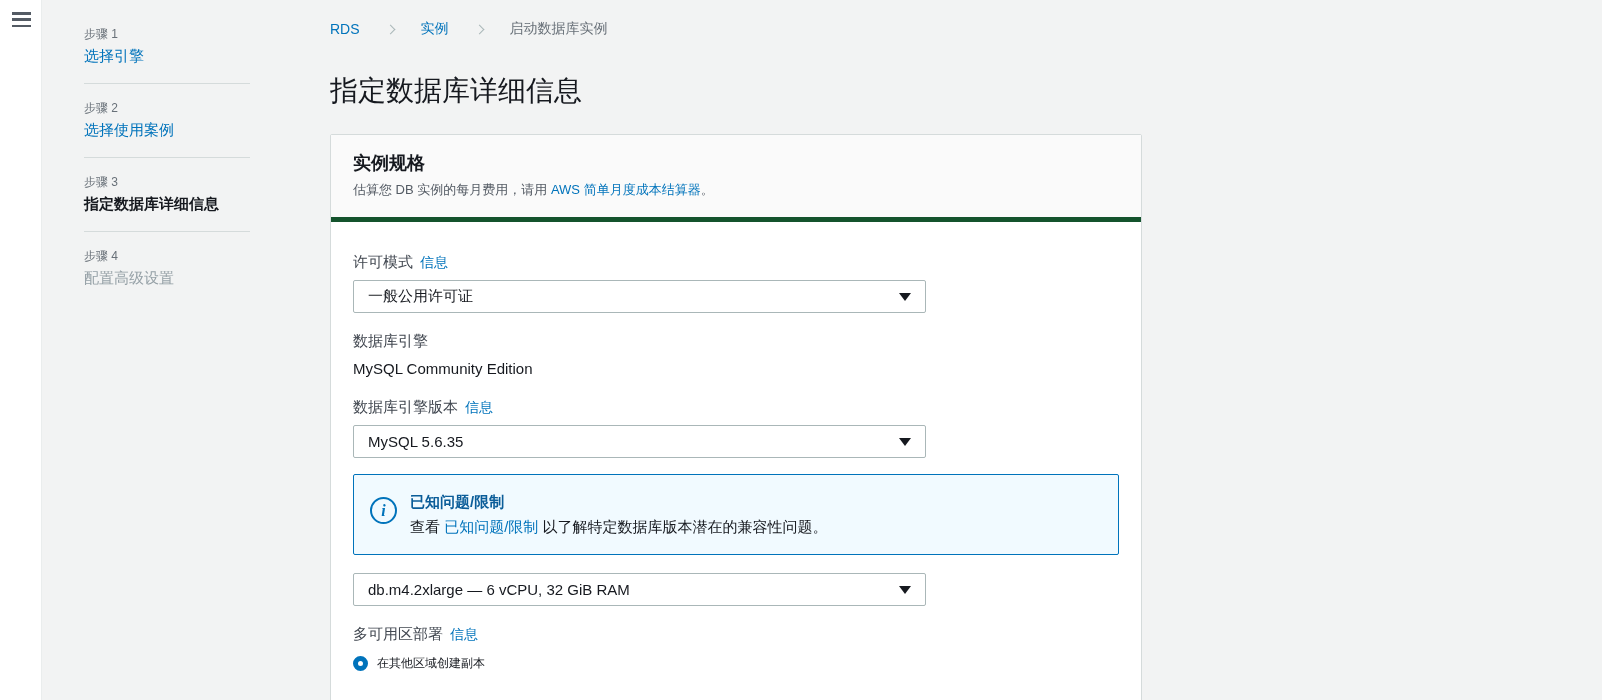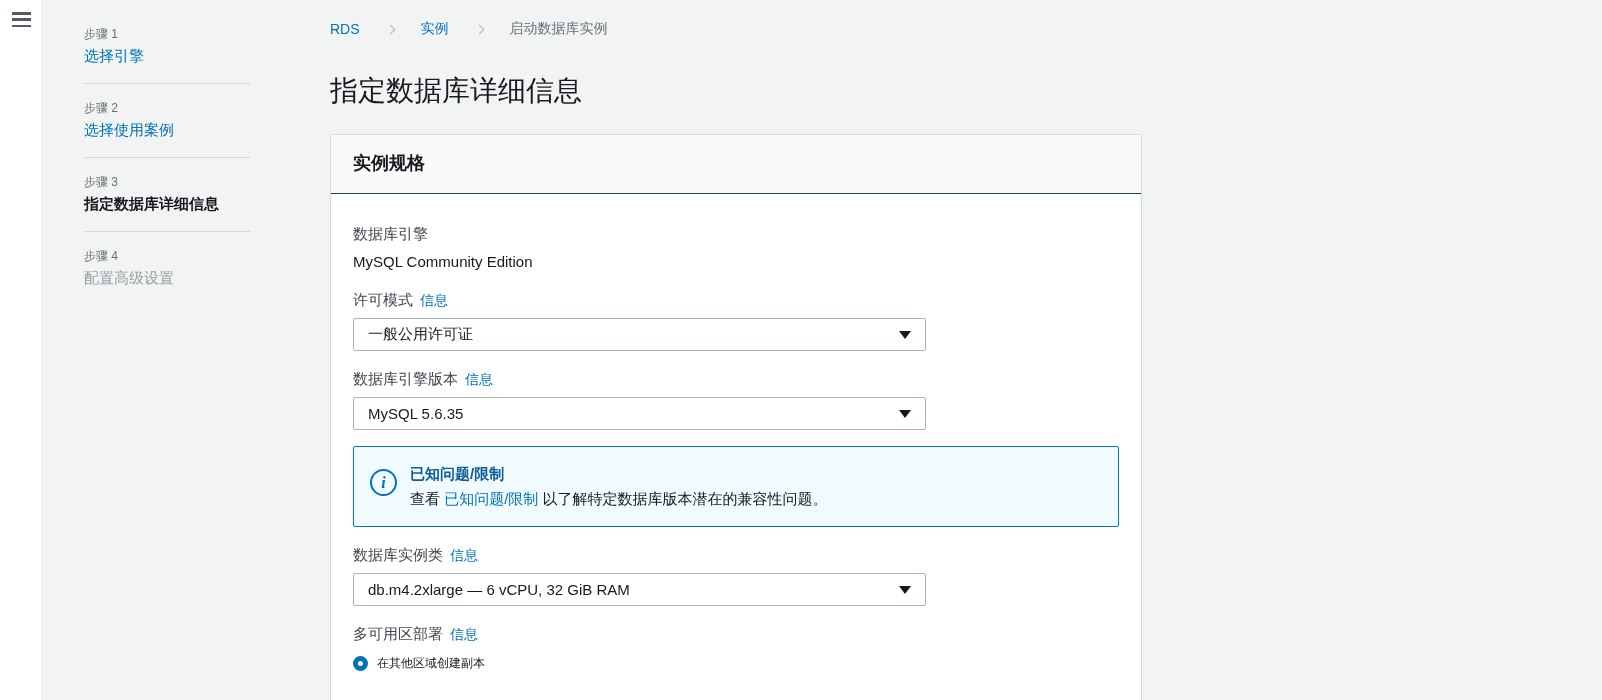--- a/index.html
+++ b/index.html
@@ -40,21 +40,21 @@
     display:inline-block; width:7px; height:7px; margin:0 12px;
     border-top:1.5px solid #aab7b8; border-right:1.5px solid #aab7b8;
     transform:rotate(45deg);
   }
   .page-title { font-size:28px; font-weight:500; color:#16191f; margin-top:34px; line-height:38px; }
   
   .card {
     margin-top:24px; background:#ffffff;
     border:1px solid #d5dbdb; border-radius:2px;
   }
-  .card-header { background:#fafafa; border-bottom:1px solid #14532d; padding:16px 22px 18px 22px; }
+  .card-header { background:#fafafa; border-bottom:5px solid #14532d; padding:16px 22px 18px 22px; }
   .card-header h2 { font-size:18px; font-weight:bold; line-height:24px; color:#16191f; }
   .card-subtitle { font-size:13px; color:#545b64; margin-top:6px; line-height:18px; }
   .card-subtitle a { color:#0073bb; text-decoration:none; cursor:pointer; }
   .card-body { padding:12px 22px 40px 22px; }
   .field-label { font-size:15px; color:#414750; line-height:20px; }
   .field-label .info-link { color:#0073bb; font-size:14px; margin-left:7px; text-decoration:none; cursor:pointer; }
   .field-value { font-size:15px; color:#16191f; line-height:21px; margin-top:7px; }
   .field-group { margin-top:18px; }
   .select-box {
     margin-top:8px; width:573px; height:33px;
@@ -133,55 +133,55 @@
     <a>实例</a>
     <span class="chevron-icon"></span>
     <span class="current">启动数据库实例</span>
   </nav>
 
   <h1 class="page-title">指定数据库详细信息</h1>
 
   <section class="card">
     <header class="card-header">
       <h2>实例规格</h2>
+      <p class="card-subtitle"><span>估算您 DB 实例的每月费用，请用 </span><a>AWS 简单月度成本结算器</a><span>。</span></p>
     </header>
 
     <div class="card-body">
-
-      <div class="field-group">
-        <div class="field-label">数据库引擎</div>
-        <div class="field-value">MySQL Community Edition</div>
-      </div>
 
       <div class="field-group">
         <div class="field-label"><span>许可模式</span><a class="info-link">信息</a></div>
         <div class="select-box">
           <span class="select-value">一般公用许可证</span>
           <span class="caret-icon"></span>
         </div>
+      </div>
+
+      <div class="field-group">
+        <div class="field-label">数据库引擎</div>
+        <div class="field-value">MySQL Community Edition</div>
       </div>
 
       <div class="field-group">
         <div class="field-label"><span>数据库引擎版本</span><a class="info-link">信息</a></div>
         <div class="select-box">
           <span class="select-value">MySQL 5.6.35</span>
           <span class="caret-icon"></span>
         </div>
       </div>
 
       <div class="alert">
         <div class="alert-icon">i</div>
         <div class="alert-content">
           <div class="alert-title">已知问题/限制</div>
           <div class="alert-text"><span>查看 </span><a>已知问题/限制</a><span> 以了解特定数据库版本潜在的兼容性问题。</span></div>
         </div>
       </div>
 
       <div class="field-group">
-        <div class="field-label"><span>数据库实例类</span><a class="info-link">信息</a></div>
         <div class="select-box">
           <span class="select-value">db.m4.2xlarge — 6 vCPU, 32 GiB RAM</span>
           <span class="caret-icon"></span>
         </div>
       </div>
 
       <div class="field-group">
         <div class="field-label"><span>多可用区部署</span><a class="info-link">信息</a></div>
         <div class="radio-row">
           <span class="radio-dot"></span>

